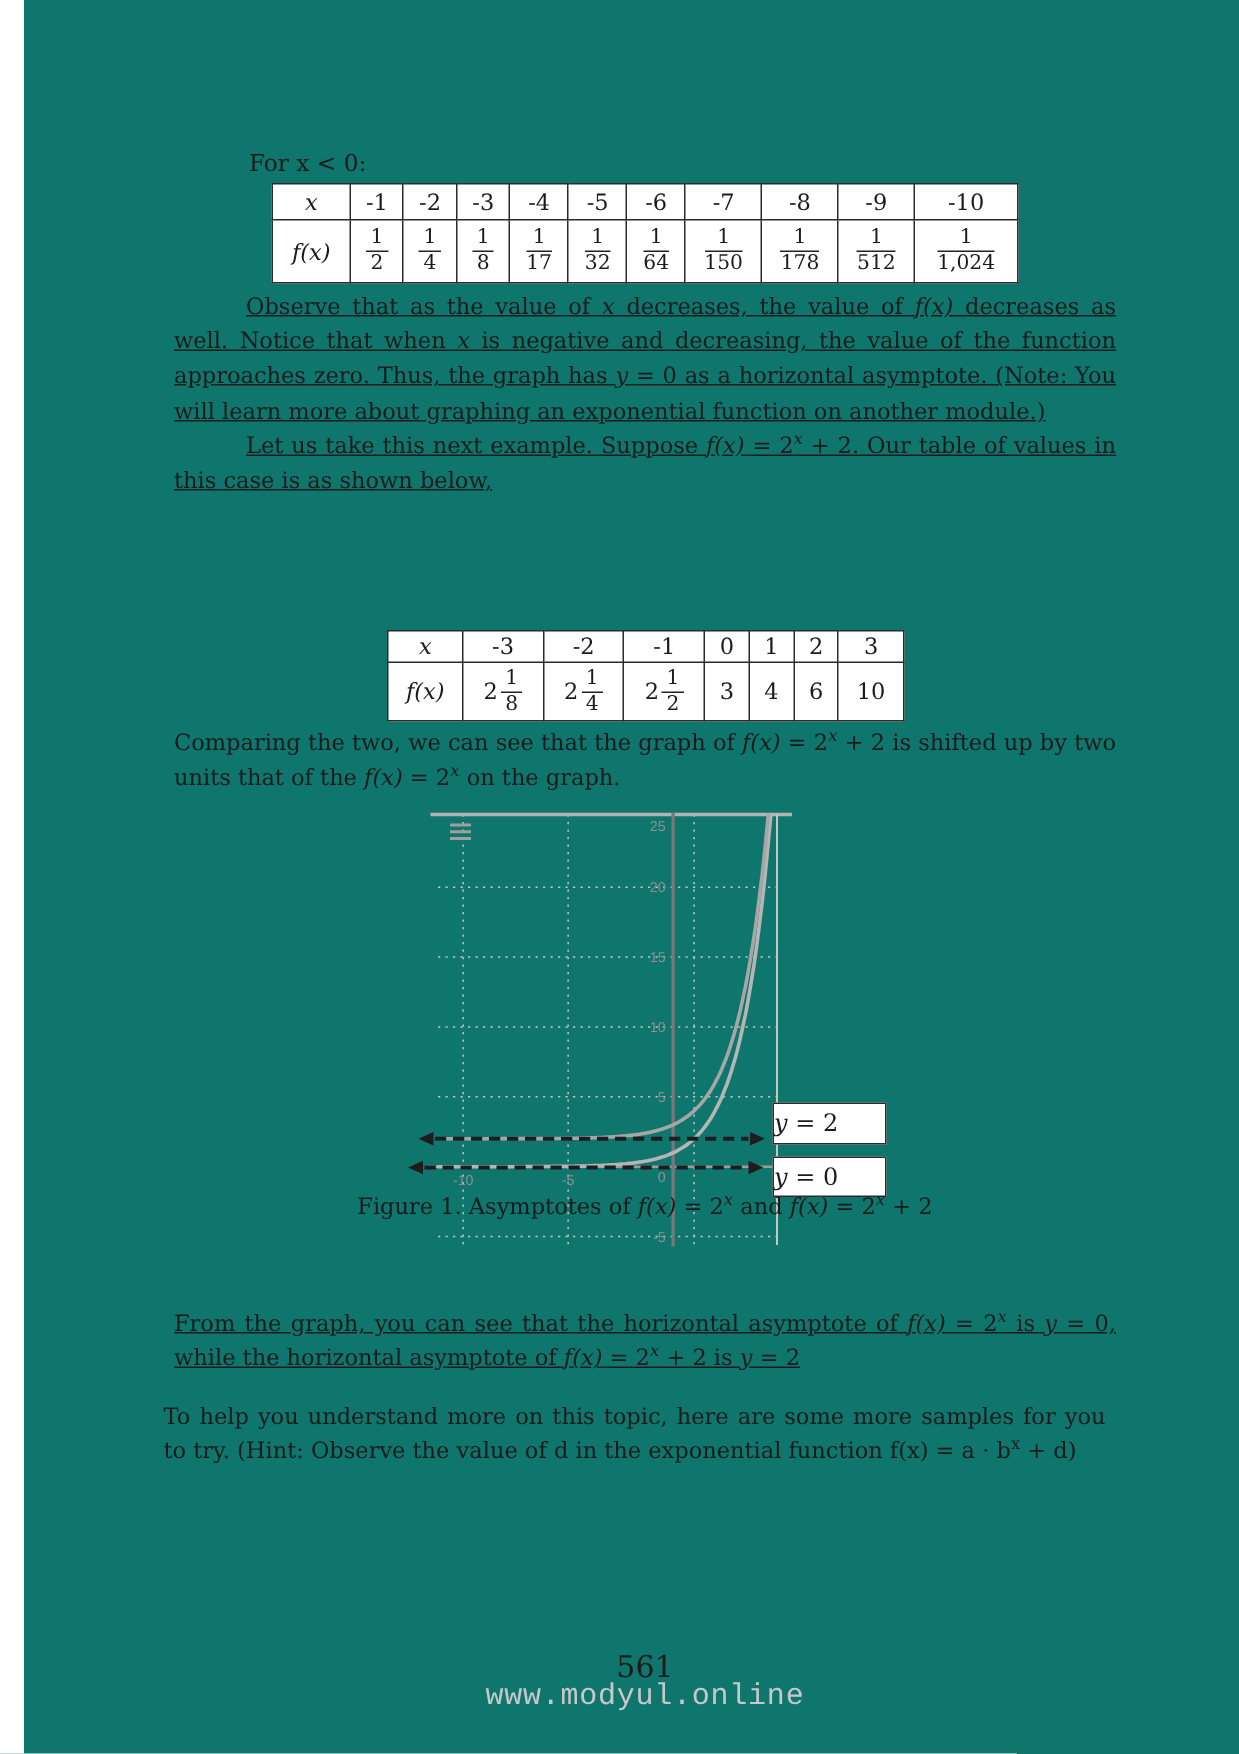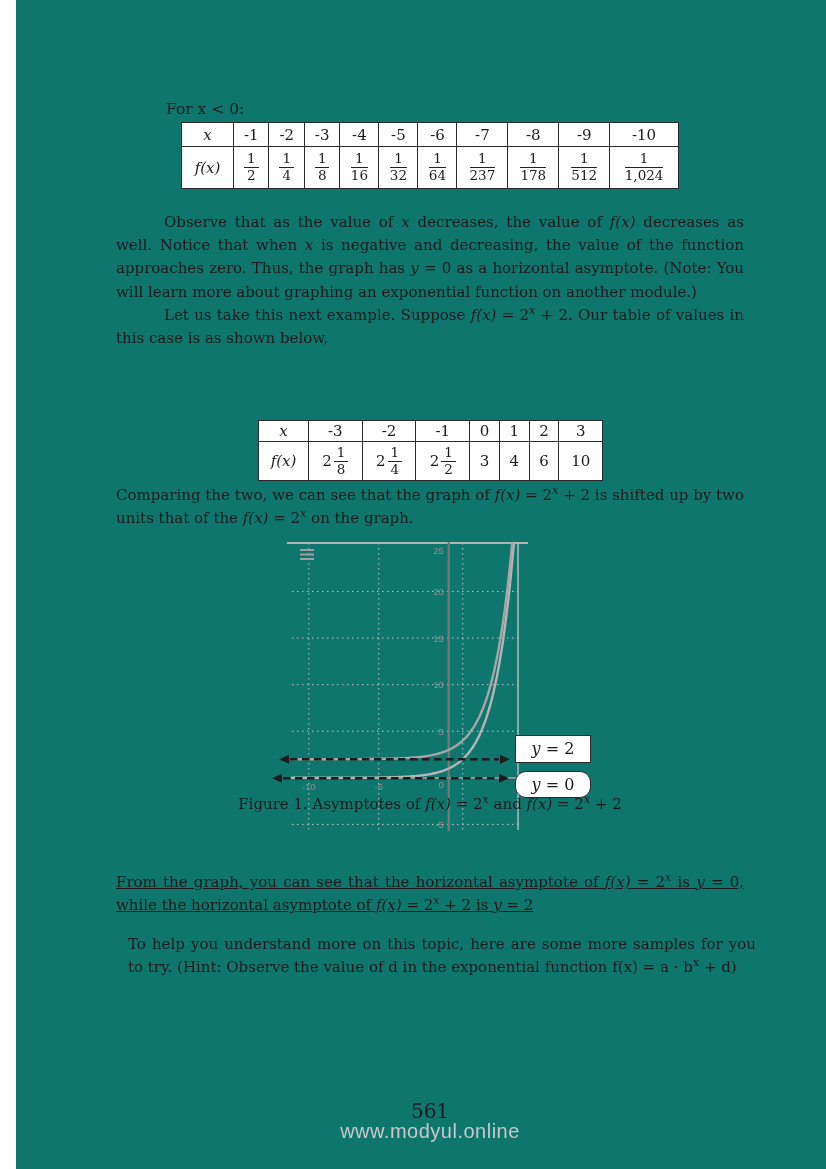--- a/index.html
+++ b/index.html
@@ -19,42 +19,42 @@
   .t2 tr:last-child td{height:36px;}
   .t2 td:first-child{width:39px;}
   .var{font-style:italic;}
   .frac{display:inline-block;}
   .whole{display:inline-block;vertical-align:middle;margin-right:2px;}
   .stack{display:inline-block;vertical-align:middle;text-align:center;
          font-size:13.5px;line-height:1.15;}
   .stack .num{display:block;border-bottom:1.3px solid #222;padding:0 3px;}
   .stack .den{display:block;}
   
-  .paras{position:absolute;left:100px;top:211px;width:628px;}
+  .paras{position:absolute;left:100px;top:193px;width:628px;text-decoration:underline;}
   p.body{margin:0;font-size:15px;line-height:23.2px;text-align:justify;}
   .indent{text-indent:48px;}
   .p4{position:absolute;left:100px;top:484px;width:628px;}
   .p5{position:absolute;left:100px;top:871px;width:628px;text-decoration:underline;}
-  .p6{position:absolute;left:112px;top:933px;width:628px;}
+  .p6{position:absolute;left:93px;top:933px;width:628px;}
   .caption{position:absolute;left:100px;top:795px;width:628px;text-align:center;
            font-size:15px;margin:0;}
   .s-i{font-style:italic;}
   sup{font-size:11px;line-height:0;}
   .s-isup{font-style:italic;}
   
   .figure{position:absolute;left:250px;top:537px;width:340px;height:300px;}
   .figure svg{position:absolute;left:0;top:0;}
   .abox{position:absolute;width:74px;border:1.6px solid #2b2b2b;background:#fff;
-        text-align:center;font-size:16px;}
+        text-align:left;font-size:16px;}
   .b1{left:249px;top:198px;height:26px;line-height:26px;}
-  .b2{left:249px;top:234px;height:25px;line-height:25px;border-radius:11px;}
+  .b2{left:249px;top:234px;height:25px;line-height:25px;}
   
   .pageno{position:absolute;left:100px;top:1099px;width:628px;text-align:center;font-size:20px;}
   .watermark{position:absolute;left:100px;top:1120px;width:628px;text-align:center;
-             font-size:20px;color:#c6c8ca;font-family:Liberation Sans, sans-serif;
+             font-size:20px;color:#c6c8ca;font-family:Liberation Mono, monospace;
              letter-spacing:0.5px;}
 </style>
 </head>
 <body>
 
 <div class="page">
 
   <div class="heading">For x &lt; 0:</div>
 
   <table class="t1">
@@ -70,24 +70,24 @@
           <td>-7</td>
           <td>-8</td>
           <td>-9</td>
           <td>-10</td>
         </tr>
         <tr>
           <td class="var">f(x)</td>
           <td><span class="frac"><span class="stack"><span class="num">1</span><span class="den">2</span></span></span></td>
           <td><span class="frac"><span class="stack"><span class="num">1</span><span class="den">4</span></span></span></td>
           <td><span class="frac"><span class="stack"><span class="num">1</span><span class="den">8</span></span></span></td>
-          <td><span class="frac"><span class="stack"><span class="num">1</span><span class="den">16</span></span></span></td>
+          <td><span class="frac"><span class="stack"><span class="num">1</span><span class="den">17</span></span></span></td>
           <td><span class="frac"><span class="stack"><span class="num">1</span><span class="den">32</span></span></span></td>
           <td><span class="frac"><span class="stack"><span class="num">1</span><span class="den">64</span></span></span></td>
-          <td><span class="frac"><span class="stack"><span class="num">1</span><span class="den">237</span></span></span></td>
+          <td><span class="frac"><span class="stack"><span class="num">1</span><span class="den">150</span></span></span></td>
           <td><span class="frac"><span class="stack"><span class="num">1</span><span class="den">178</span></span></span></td>
           <td><span class="frac"><span class="stack"><span class="num">1</span><span class="den">512</span></span></span></td>
           <td><span class="frac"><span class="stack"><span class="num">1</span><span class="den">1,024</span></span></span></td>
         </tr>
       </tbody>
   </table>
 
   <div class="paras">
     <p class="body indent"><span>Observe that as the value of </span><span class="s-i">x</span><span> decreases, the value of </span><span class="s-i">f(x)</span><span> decreases as well. Notice that when </span><span class="s-i">x</span><span> is negative and decreasing, the value of the function approaches zero. Thus, the graph has </span><span class="s-i">y</span><span> = 0 as a horizontal asymptote. (Note: You will learn more about graphing an exponential function on another module.)</span></p>
     <p class="body indent"><span>Let us take this next example. Suppose </span><span class="s-i">f(x)</span><span> = 2</span><sup class="s-isup">x</sup><span> + 2. Our table of values in this case is as shown below,</span></p>

